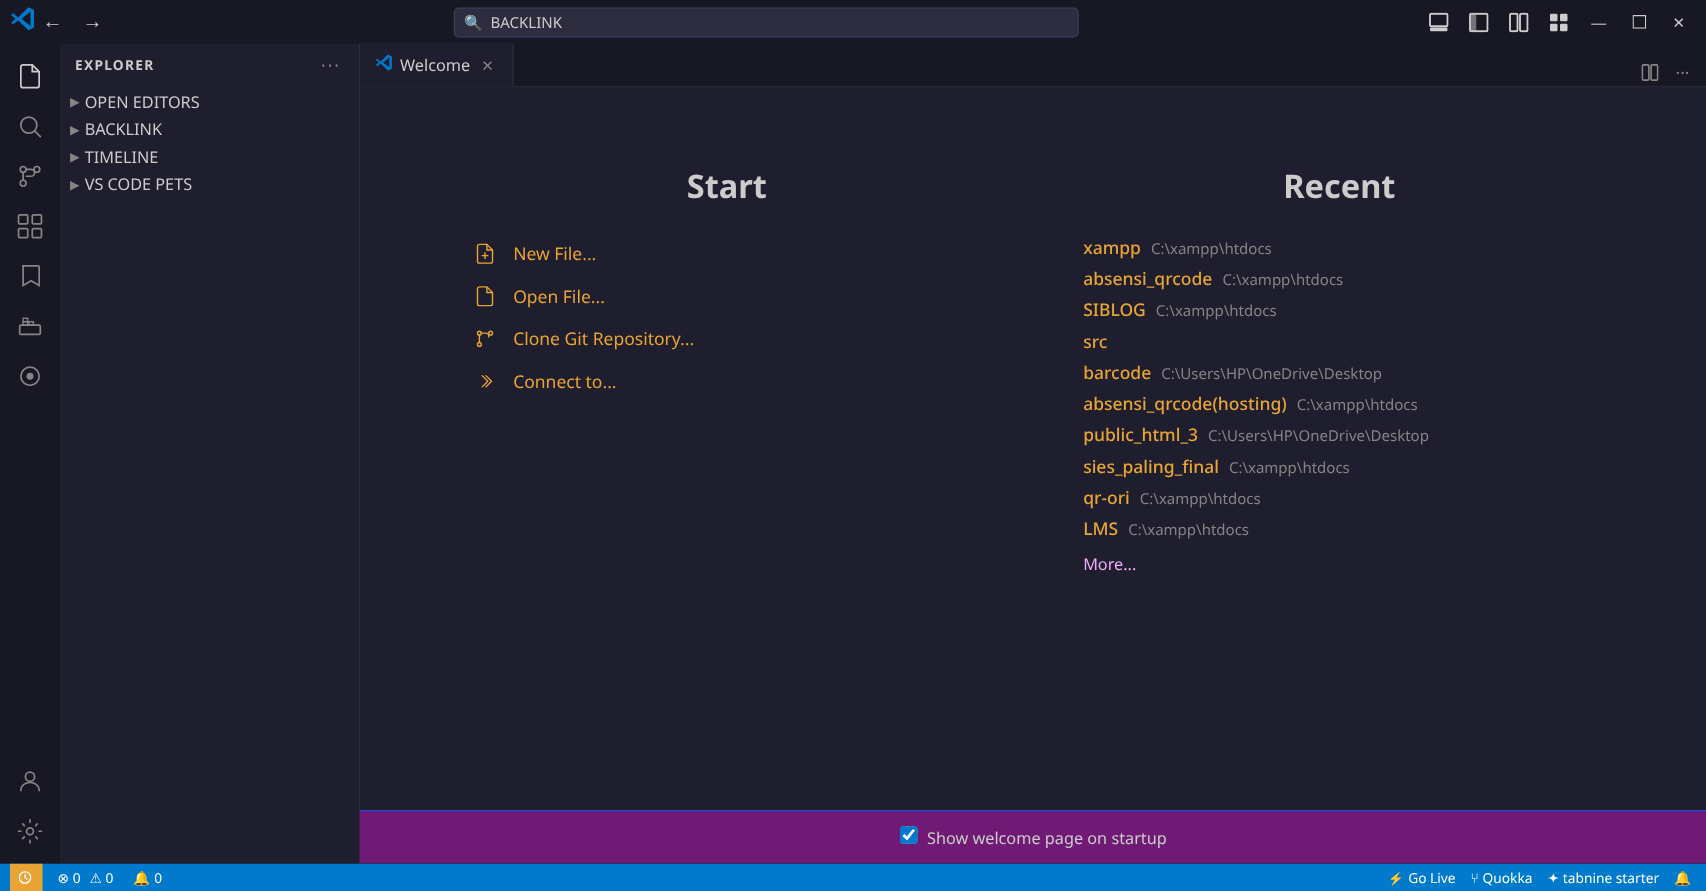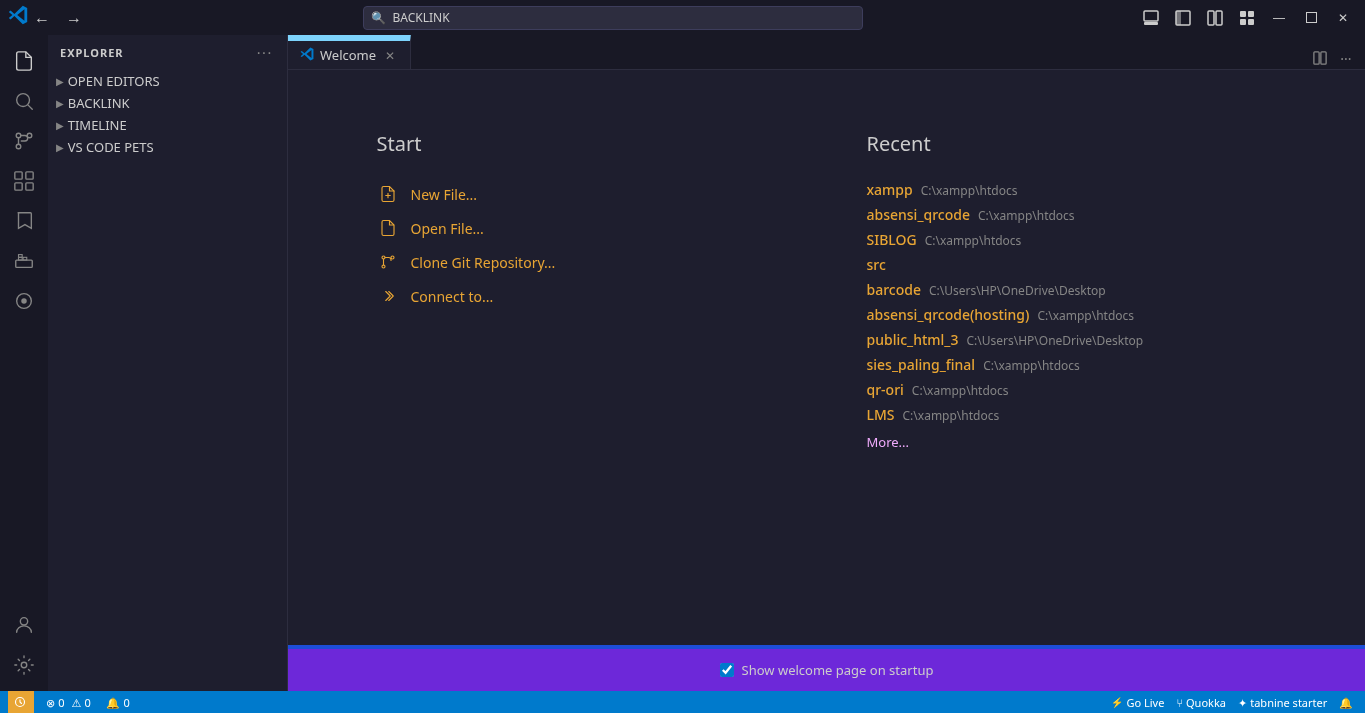--- a/index.html
+++ b/index.html
@@ -211,21 +211,21 @@
       cursor: pointer;
       font-size: 13px;
       color: #858585;
       background: #1e1e2e;
       border-right: 1px solid #2d2d3f;
       position: relative;
     }
     .tab.active {
       background: #1e1e2e;
       color: #cccccc;
-      border-top: 7px solid #7dd3fc;
+      border-top: 1px solid #7dd3fc;
     }
     .tab-close {
       width: 16px;
       height: 16px;
       display: flex;
       align-items: center;
       justify-content: center;
       border-radius: 3px;
       font-size: 12px;
       color: #858585;
@@ -274,24 +274,25 @@
     .welcome-inner {
       max-width: 900px;
       width: 100%;
       display: flex;
       gap: 80px;
     }
     .welcome-column {
       flex: 1;
     }
     .welcome-section-title {
-      font-size: 20px;
-      font-weight: 400;
+      font-size: 26px;
+      font-weight: 700;
       color: #cccccc;
       margin-bottom: 20px;
+      text-align: center;
     }
     .welcome-item {
       display: flex;
       align-items: center;
       gap: 12px;
       padding: 6px 0;
       cursor: pointer;
       border-radius: 4px;
     }
     .welcome-item-icon {
@@ -329,26 +330,26 @@
     .more-link {
       font-size: 13px;
       color: #f0abfc;
       cursor: pointer;
       margin-top: 6px;
     }
 
     
     .checkbox-row {
       display: flex;
-      align-items: center;
+      align-items: flex-start;
       justify-content: center;
       gap: 8px;
       padding: 12px 0;
-      border-top: 4px solid #1d4ed8;
-      background: #6d28d9;
+      border-top: 1px solid #1d4ed8;
+      background: #701a75;
       flex-shrink: 0;
     }
     .checkbox-row input[type="checkbox"] {
       accent-color: #007acc;
       width: 14px;
       height: 14px;
     }
     .checkbox-label {
       font-size: 13px;
       color: #cccccc;

